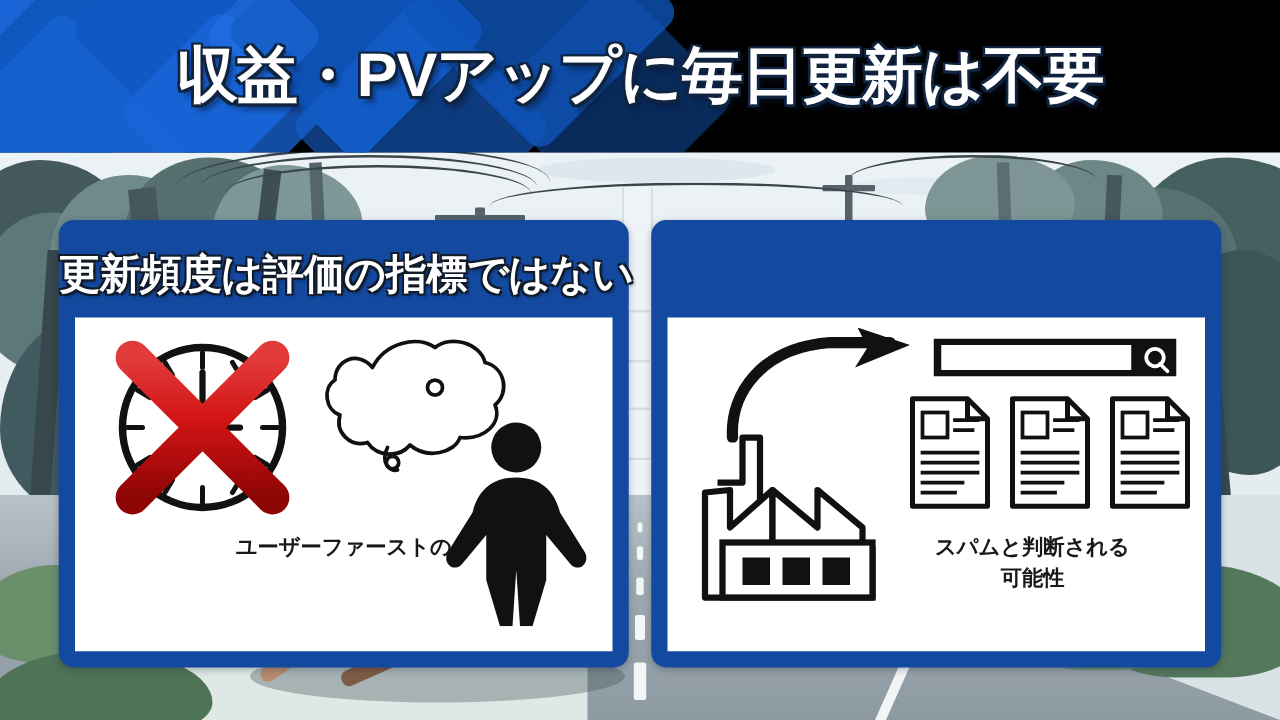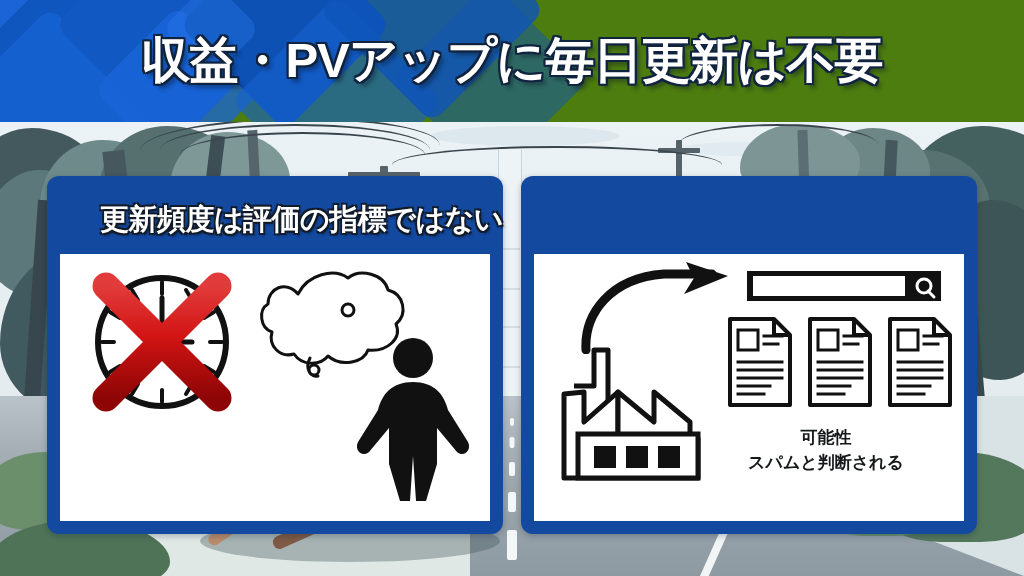--- a/index.html
+++ b/index.html
@@ -122,21 +122,21 @@
     background: rgba(60,80,85,.35);
     border-radius: 50%;
   }
 
   
   .header {
     position: absolute;
     left: 0; top: 0;
     width: 1024px;
     height: 122px;
-    background: #4d7c0f;
+    background: #000000;
     overflow: hidden;
   }
   .diamond {
     position: absolute;
     transform: rotate(45deg);
     border-radius: 14px;
   }
   .header-title {
     position: absolute;
     left: 0; right: 0; top: 50%;
@@ -167,23 +167,23 @@
     box-shadow: 0 2px 6px rgba(10,30,60,.28);
   }
   .card.left  { left: 47px; }
   .card.right { left: 521px; }
 
   .card-title {
     position: absolute;
     left: 0; right: 0; top: 16px;
     height: 54px;
     line-height: 54px;
-    text-align: right;
+    text-align: left;
     color: #ffffff;
-    font-size: 29px;
+    font-size: 33px;
     font-weight: bold;
     letter-spacing: -0.5px;
     white-space: nowrap;
     text-shadow:
       -1.6px -1.6px 0 #111b2a,  1.6px -1.6px 0 #111b2a,
       -1.6px  1.6px 0 #111b2a,  1.6px  1.6px 0 #111b2a,
        2px 3px 3px rgba(5,15,35,.45);
   }
   .card-body {
     position: absolute;
@@ -408,20 +408,21 @@
       </svg>
 
       <svg class="person" viewBox="0 0 130 165">
         <circle cx="65" cy="22" r="20" fill="#111111"></circle>
         <path d="M65 46 C44 46 34 58 30 74 L10 106 C6 114 14 122 21 116 L41 92
                  L41 128 L52 165 L62 165 L65 120 L68 165 L78 165 L89 128 L89 92
                  L109 116 C116 122 124 114 120 106 L100 74 C96 58 86 46 65 46 Z" fill="#111111"></path>
       </svg>
 
       <div class="caption" style="left:0;right:0;top:172px;">
+        <div>ユーザーファーストの</div>
       </div>
     </div>
   </div>
 
   <div class="card right">
     <div class="card-body">
 
       <svg class="arrow" viewBox="0 0 175 92">
         <path d="M8 88 C6 52 32 16 86 12 L134 12" fill="none" stroke="#111111" stroke-width="9" stroke-linecap="round"></path>
         <path d="M108 0 L150 14 L106 32 L116 16 Z" fill="#111111"></path>
@@ -483,19 +484,19 @@
             <line x1="12" y1="46" x2="56" y2="46"></line>
             <line x1="12" y1="54" x2="56" y2="54"></line>
             <line x1="12" y1="62" x2="56" y2="62"></line>
             <line x1="12" y1="70" x2="44" y2="70"></line>
             <line x1="12" y1="78" x2="38" y2="78"></line>
           </g>
         </svg>
       </div>
 
       <div class="caption" style="left:160px;right:6px;top:172px;">
+        <div>スパムと判断される</div>
         <div>可能性</div>
-        <div>スパムと判断される</div>
       </div>
     </div>
   </div>
 
 </div>
 
 </body></html>

